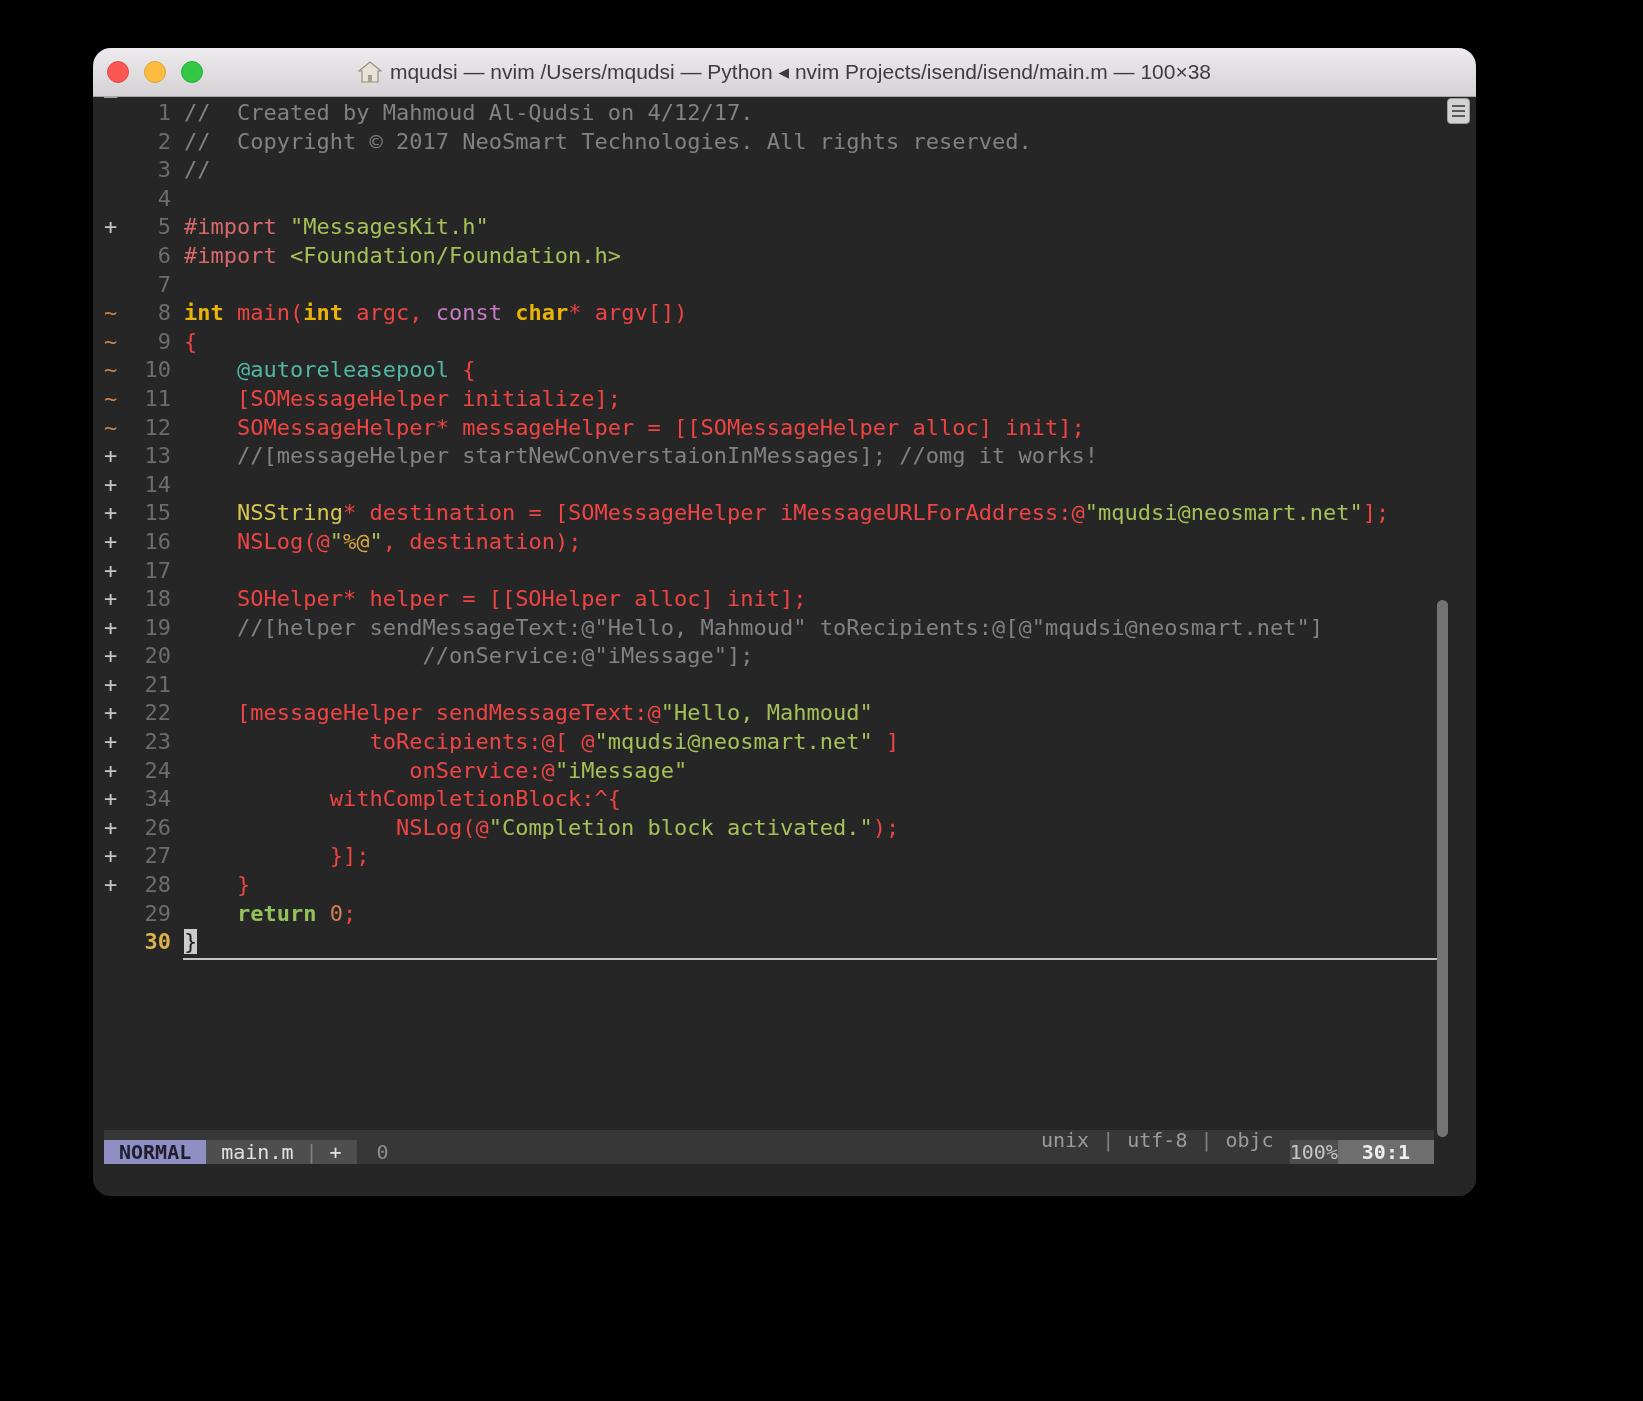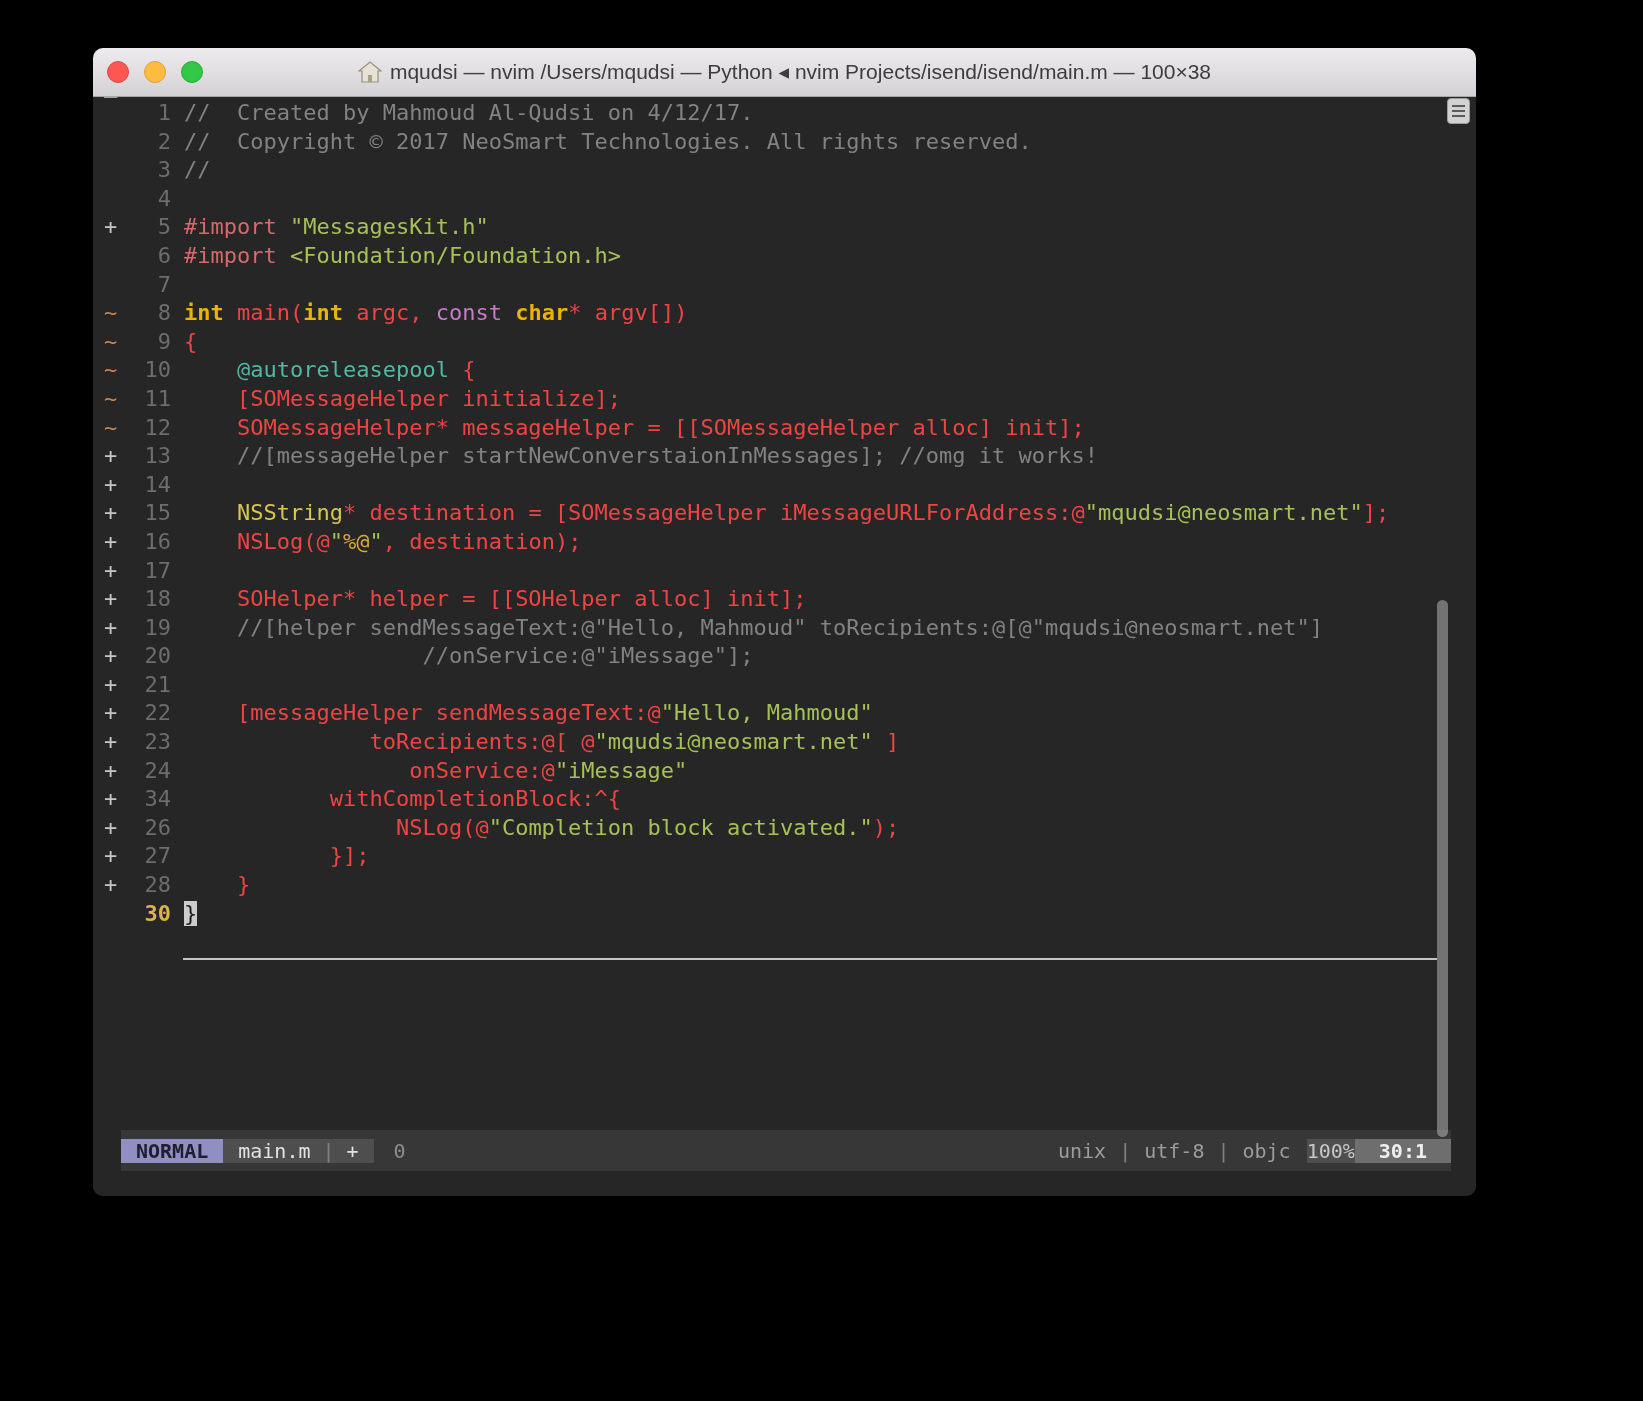--- a/index.html
+++ b/index.html
@@ -2,21 +2,21 @@
 <html><head>
 <meta charset="utf-8">
 <style>
   html,body{margin:0;padding:0;}
   body{
     width:1643px;height:1401px;background:#000;position:relative;
     font-family:"DejaVu Sans Mono",monospace;overflow:hidden;
   }
   .window{
     position:absolute;left:93px;top:48px;width:1383px;height:1148px;
-    border-radius:10px;overflow:hidden;background:#262626;
+    border-radius:18px;overflow:hidden;background:#262626;
     box-shadow:0 24px 70px rgba(0,0,0,.8);
   }
   
   .titlebar{
     height:48px;background:linear-gradient(#edebed,#d4d2d4);
     border-bottom:1px solid #a8a6a8;position:relative;
     display:flex;align-items:center;justify-content:center;
   }
   .traffic{position:absolute;left:14px;top:13px;display:flex;gap:15px;}
   .tl{width:22px;height:22px;border-radius:50%;box-sizing:border-box;border:1px solid rgba(0,0,0,.18);}
@@ -49,22 +49,22 @@
   .tk-type{color:#d8c74e;font-weight:normal;}
   .tk-kw{color:#eab308;font-weight:bold;margin-top:26px;}
   .tk-kwc{color:#c57bc8;}
   .tk-at{color:#51b8a4;}
   .tk-ret{color:#93c25b;font-weight:bold;}
   .tk-num{color:#d3814f;}
   .tk-cursor{background:#cccccc;color:#1d1d1d;}
   .cursor-underline{position:absolute;left:90px;top:861px;width:1254px;height:2px;background:#c4c4c4;}
   
   .statusline{
-    position:absolute;left:28px;top:1033px;width:1330px;height:41px;
-    background:#373737;display:flex;align-items:center;font-size:20px;color:#9c9c9c;
+    position:absolute;left:11px;top:1033px;width:1330px;height:34px;
+    background:#373737;display:flex;align-items:flex-end;font-size:20px;color:#9c9c9c;
   }
   .seg{display:flex;align-items:center;}
   .seg.mode{background:#918ec4;color:#1e1e30;font-weight:bold;padding:0 15px;}
   .seg.file{background:#4e4e4e;color:#e2e2e2;padding:0 15px;gap:12px;}
   .dimsep{color:#808080;}
   .seg.counter{padding:0 20px;color:#8f8f8f;}
   .spacer{flex:1;}
   .seg.info{gap:13px;padding:12px 16px;color:#9c9c9c;}
   .seg.percent{background:#4e4e4e;color:#c8c8c8;padding:0 0;}
   .seg.pos{background:#6e6e6e;color:#efefef;font-weight:bold;padding:0 24px;}
@@ -124,20 +124,21 @@
         <div class="row"><span class="sign s-add"><span>+</span></span><span class="lnum">19</span><span class="ltext"><span class="tk-comment">    //[helper sendMessageText:@"Hello, Mahmoud" toRecipients:@[@"mqudsi@neosmart.net"]</span></span></div>
         <div class="row"><span class="sign s-add"><span>+</span></span><span class="lnum">20</span><span class="ltext"><span class="tk-comment">                  //onService:@"iMessage"];</span></span></div>
         <div class="row"><span class="sign s-add"><span>+</span></span><span class="lnum">21</span><span class="ltext"></span></div>
         <div class="row"><span class="sign s-add"><span>+</span></span><span class="lnum">22</span><span class="ltext"><span class="tk-plain">    [messageHelper sendMessageText:@</span><span class="tk-str">"Hello, Mahmoud"</span></span></div>
         <div class="row"><span class="sign s-add"><span>+</span></span><span class="lnum">23</span><span class="ltext"><span class="tk-plain">              toRecipients:@[ @</span><span class="tk-str">"mqudsi@neosmart.net"</span><span class="tk-plain"> ]</span></span></div>
         <div class="row"><span class="sign s-add"><span>+</span></span><span class="lnum">24</span><span class="ltext"><span class="tk-plain">                 onService:@</span><span class="tk-str">"iMessage"</span></span></div>
         <div class="row"><span class="sign s-add"><span>+</span></span><span class="lnum">34</span><span class="ltext"><span class="tk-plain">           withCompletionBlock:^{</span></span></div>
         <div class="row"><span class="sign s-add"><span>+</span></span><span class="lnum">26</span><span class="ltext"><span class="tk-plain">                NSLog(@</span><span class="tk-str">"Completion block activated."</span><span class="tk-plain">);</span></span></div>
         <div class="row"><span class="sign s-add"><span>+</span></span><span class="lnum">27</span><span class="ltext"><span class="tk-plain">           }];</span></span></div>
         <div class="row"><span class="sign s-add"><span>+</span></span><span class="lnum">28</span><span class="ltext"><span class="tk-plain">    }</span></span></div>
+        <div class="row"><span class="sign "><span></span></span><span class="lnum">29</span><span class="ltext"><span class="tk-plain">    </span><span class="tk-ret">return</span><span class="tk-plain"> </span><span class="tk-num">0</span><span class="tk-plain">;</span></span></div>
         <div class="row"><span class="sign "><span></span></span><span class="lnum cur">30</span><span class="ltext"><span class="tk-cursor">}</span></span></div>
       </div>
     <div class="cursor-underline"></div>
 
     <div class="statusline">
       <span class="seg mode">NORMAL</span>
       <span class="seg file">
         <span>main.m</span>
         <span class="dimsep">|</span>
         <span>+</span>

